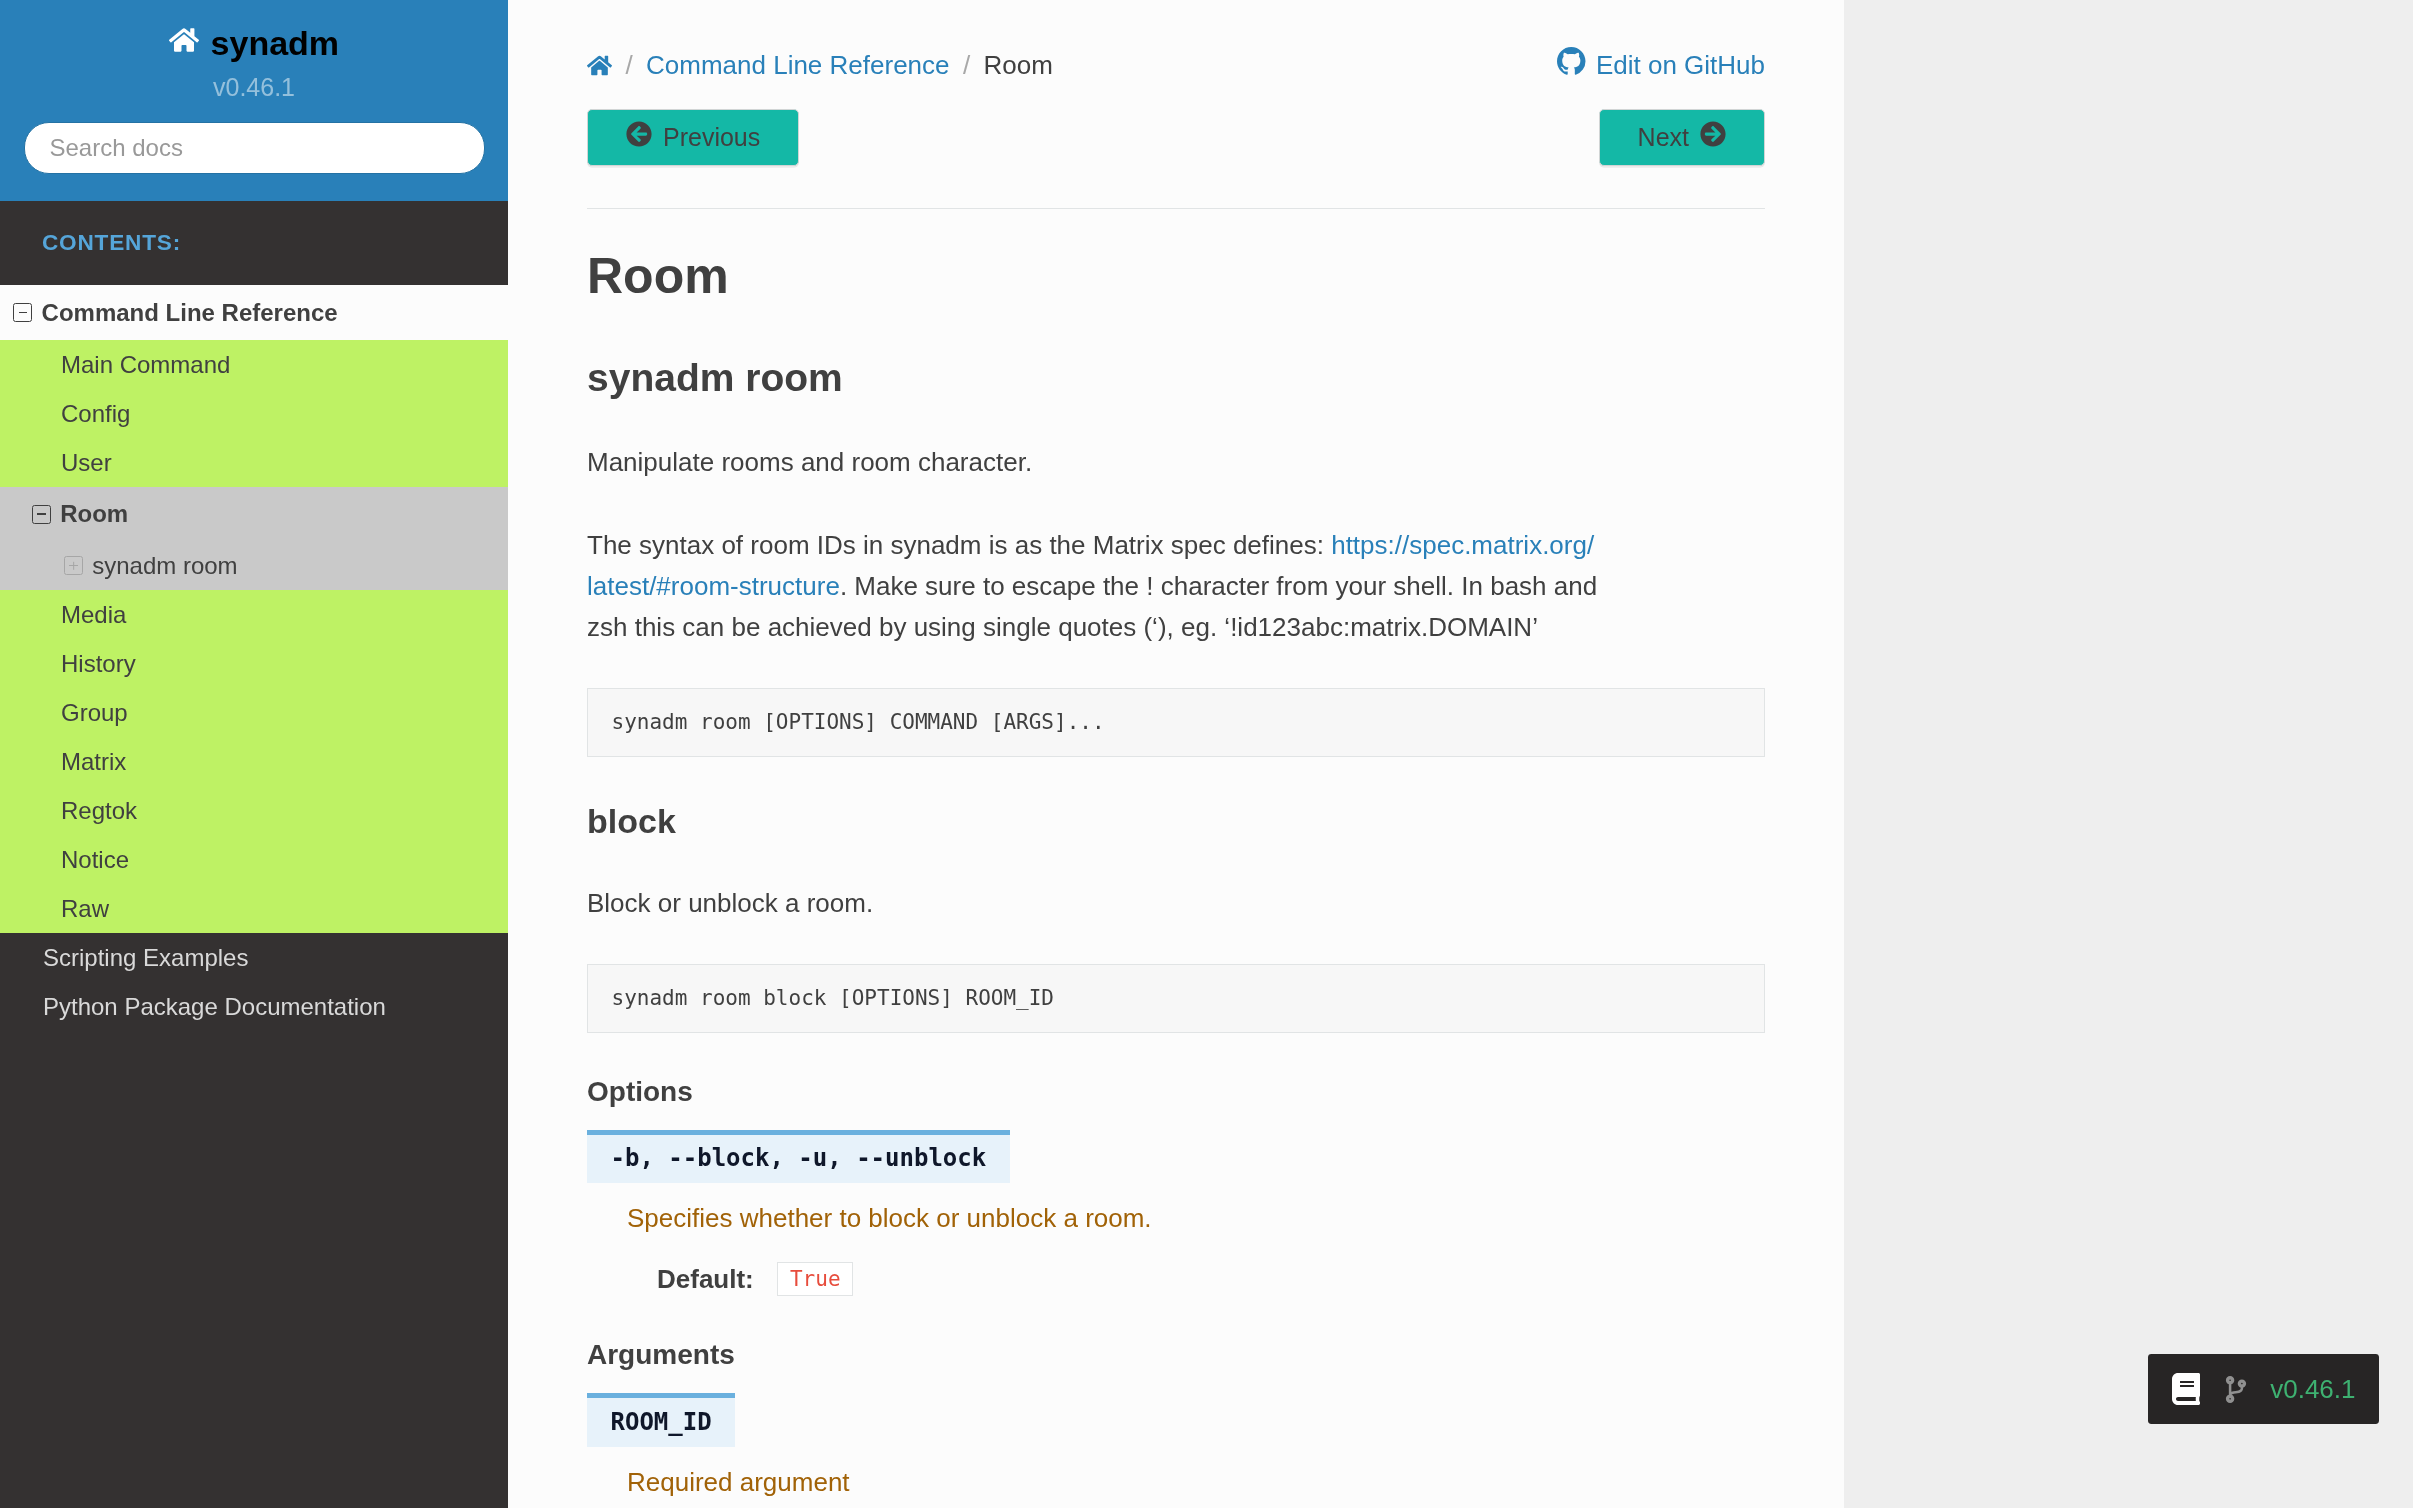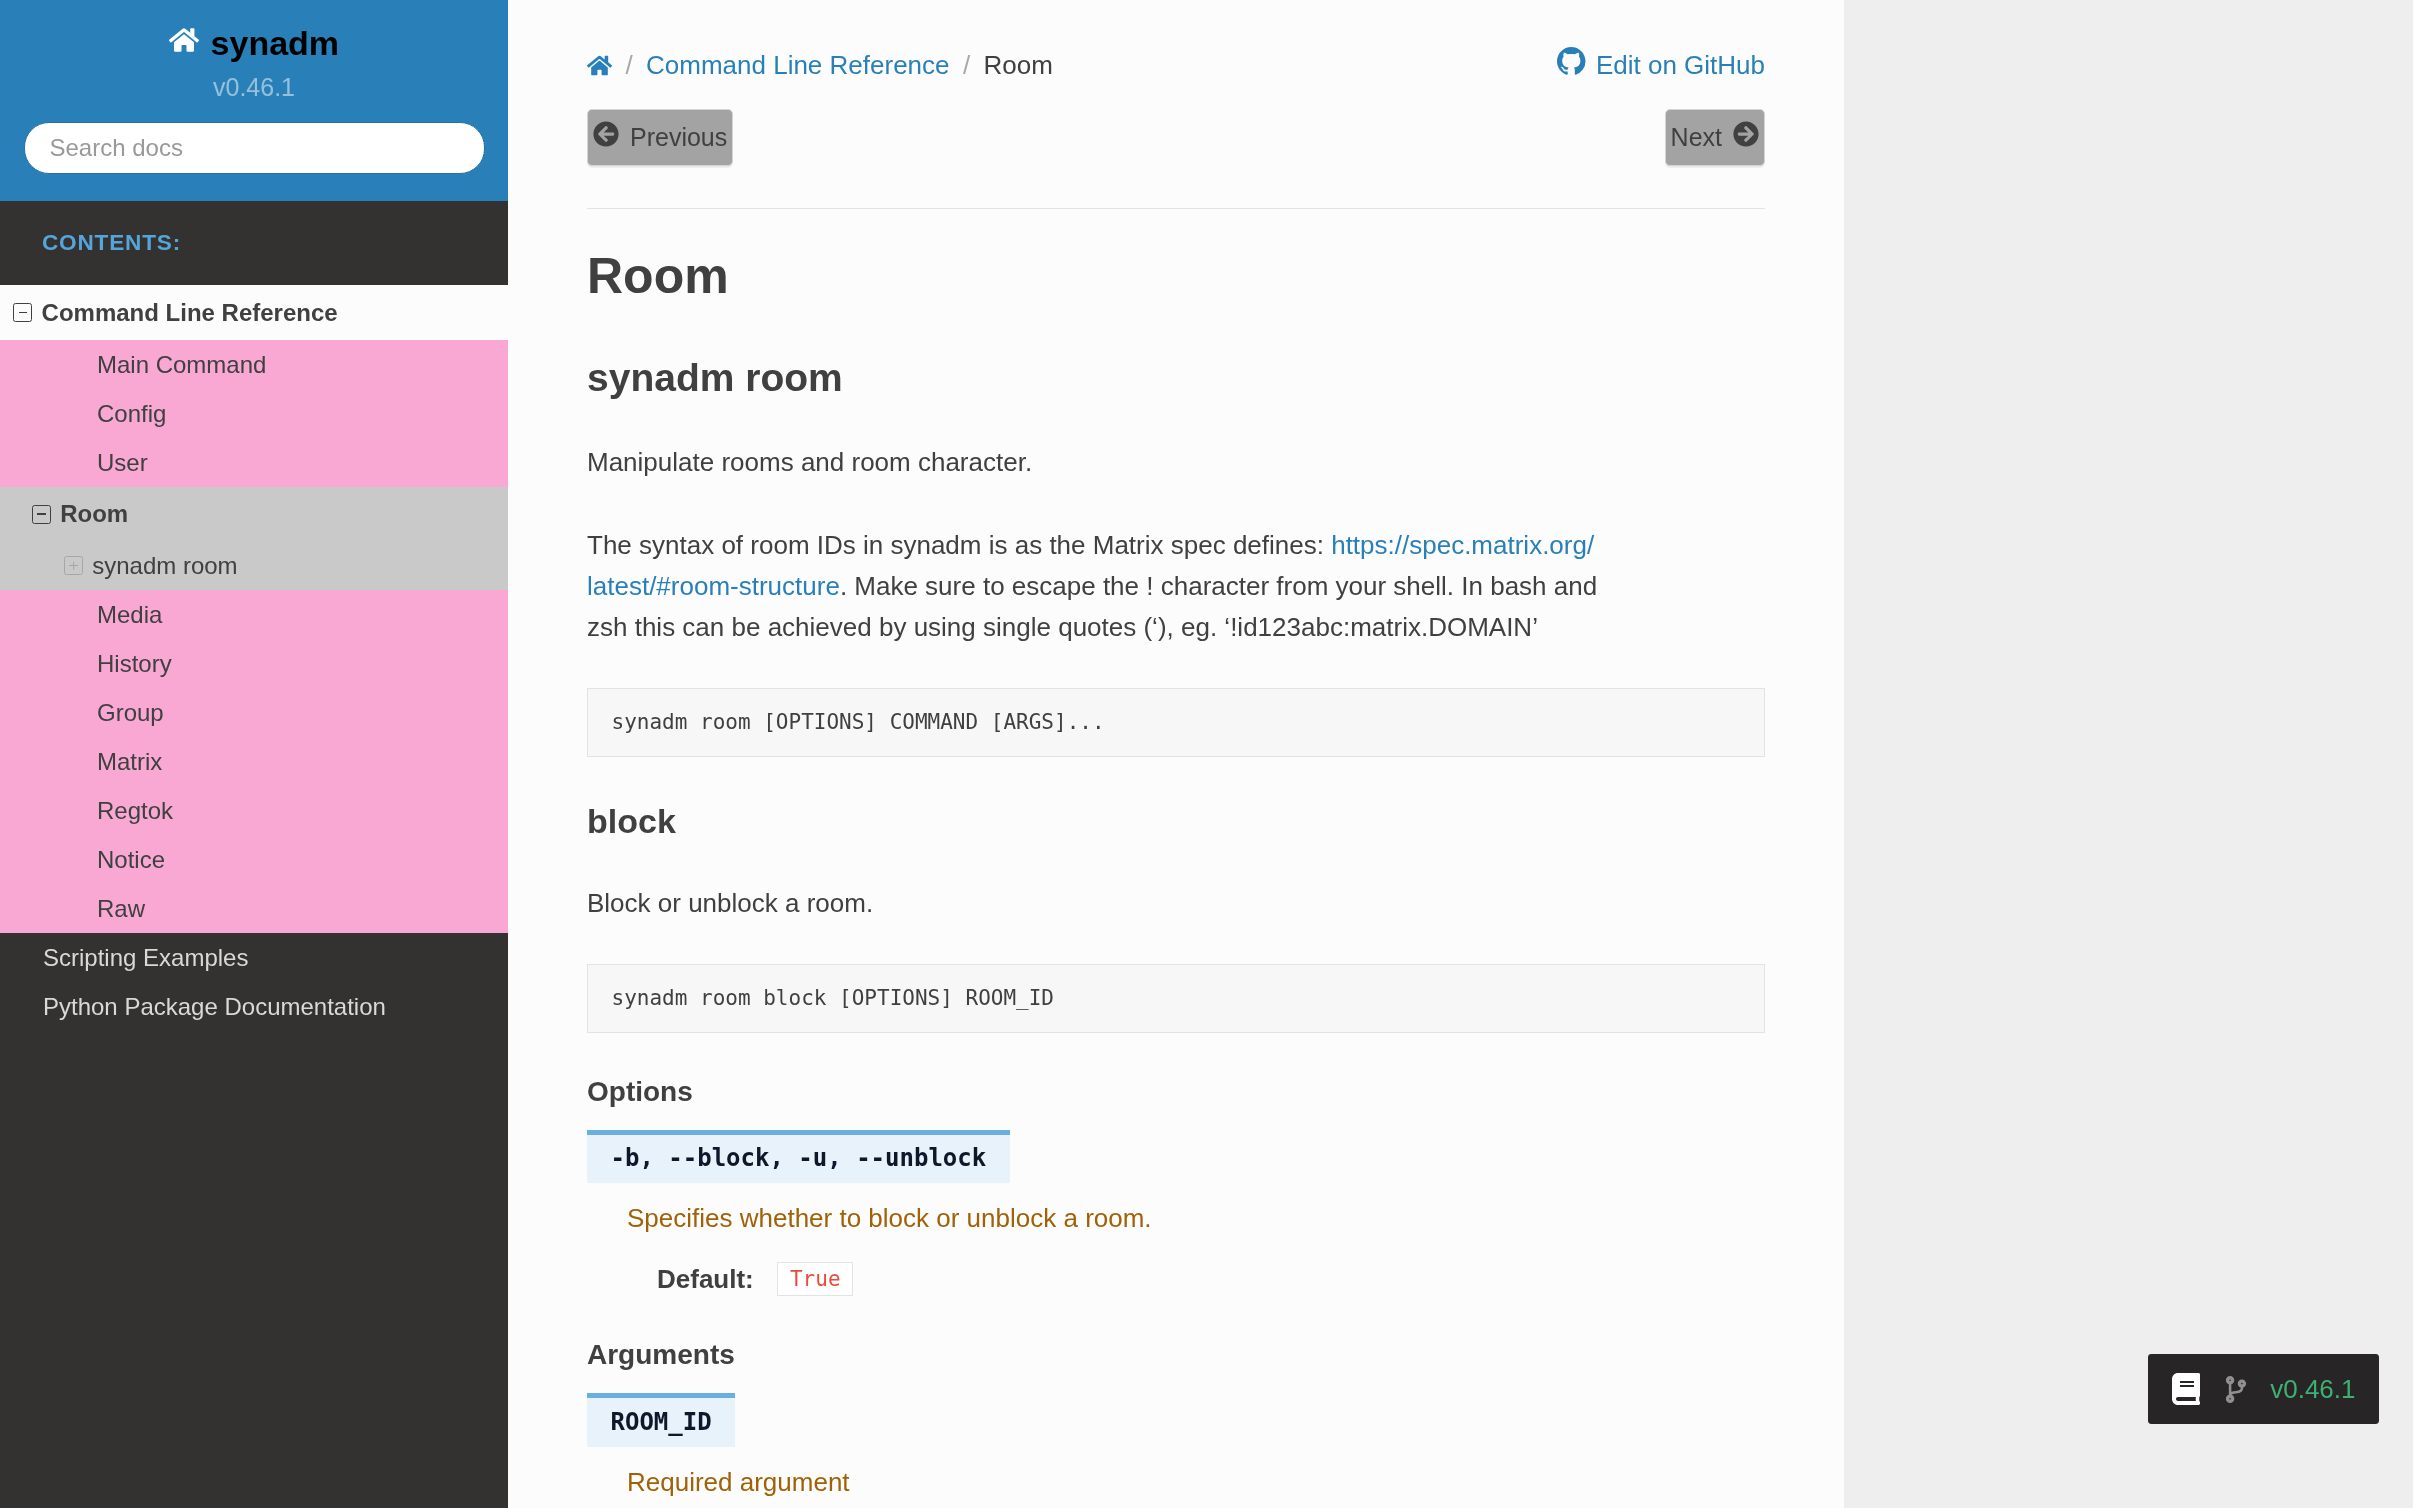--- a/index.html
+++ b/index.html
@@ -23,21 +23,21 @@
   .search-input{
     width:461px;height:52px;box-sizing:border-box;border:0.8px solid #2472a4;border-radius:25px;
     background:#ffffff;padding:0 25px;font-size:24px;color:#404040;outline:none;
     font-family:"Liberation Sans", sans-serif;
   }
   .search-input::placeholder{color:#999999;}
   .contents-caption{height:84px;display:flex;align-items:center;padding-left:42px;
     color:#55a5d9;font-size:22.6px;font-weight:bold;letter-spacing:0.8px;}
   .nav a{display:flex;align-items:center;color:#404040;font-size:24px;}
   .nav-l1-current{height:55px;background:#fcfcfc;font-weight:bold;padding-left:13.4px;}
-  .nav-group-sub{background:#f9a8d4;padding-left:36px;}
+  .nav-group-sub{background:#bef264;}
   .nav-l2{height:49px;padding-left:61px;}
   .nav-group-room{background:#c9c9c9;}
   .nav-l2-room{height:54px;padding-left:32px;font-weight:bold;}
   .nav-l3{height:49px;padding-left:64px;font-size:22.6px;}
   .nav-l1-dark{height:49px;padding-left:43px;color:#d9d9d9 !important;}
   .expander{width:17px;height:17px;border:1.7px solid currentColor;border-radius:2.5px;
     display:inline-flex;align-items:center;justify-content:center;margin-right:9.2px;flex:none;position:relative;}
   .expander::before{content:"";width:8.4px;height:1.7px;background:currentColor;}
   .expander.plus::after{content:"";width:1.7px;height:8.4px;background:currentColor;
     position:absolute;left:50%;top:50%;transform:translate(-50%,-50%);}
@@ -48,22 +48,22 @@
     background:#fcfcfc;padding:47px 79px 0 79px;}
   .topbar{display:flex;align-items:center;font-size:26px;line-height:34px;}
   .crumb-home svg{width:25px;height:25px;fill:#2980b9;display:block;}
   .crumb-sep{margin:0 13.4px;color:#a8a8a8;}
   .crumb-link{color:#2980b9;}
   .crumb-current{color:#404040;}
   .edit-link{margin-left:auto;display:flex;align-items:center;gap:10px;color:#2980b9;}
   .edit-link svg{width:28.5px;height:28.5px;fill:#2980b9;}
 
   .btn-row{margin-top:25px;display:flex;justify-content:space-between;}
-  .btn{display:inline-flex;align-items:center;gap:11px;height:57px;padding:0 5px;
-    background:#a3a3a3;border:0.8px solid #d1d5d5;border-radius:5px;
+  .btn{display:inline-flex;align-items:center;gap:11px;height:57px;padding:0 38px;
+    background:#14b8a6;border:0.8px solid #d1d5d5;border-radius:5px;
     box-shadow:0 1.7px 0 rgba(0,0,0,0.07);font-size:25px;color:#404040;cursor:pointer;
     font-family:"Liberation Sans", sans-serif;}
   .btn svg{width:26px;height:26px;fill:#404040;}
   .flip{transform:scaleX(-1);}
 
   hr.rule{margin:42px 0 0 0;border:0;border-top:0.8px solid #e1e4e5;}
 
   h1.doc{margin:40px 0 0 0;font-size:50px;line-height:55px;color:#404040;}
   h2.doc{margin:52px 0 0 0;font-size:39px;line-height:44px;color:#404040;}
   h3.doc{margin:44px 0 0 0;font-size:34px;line-height:40px;color:#404040;}

